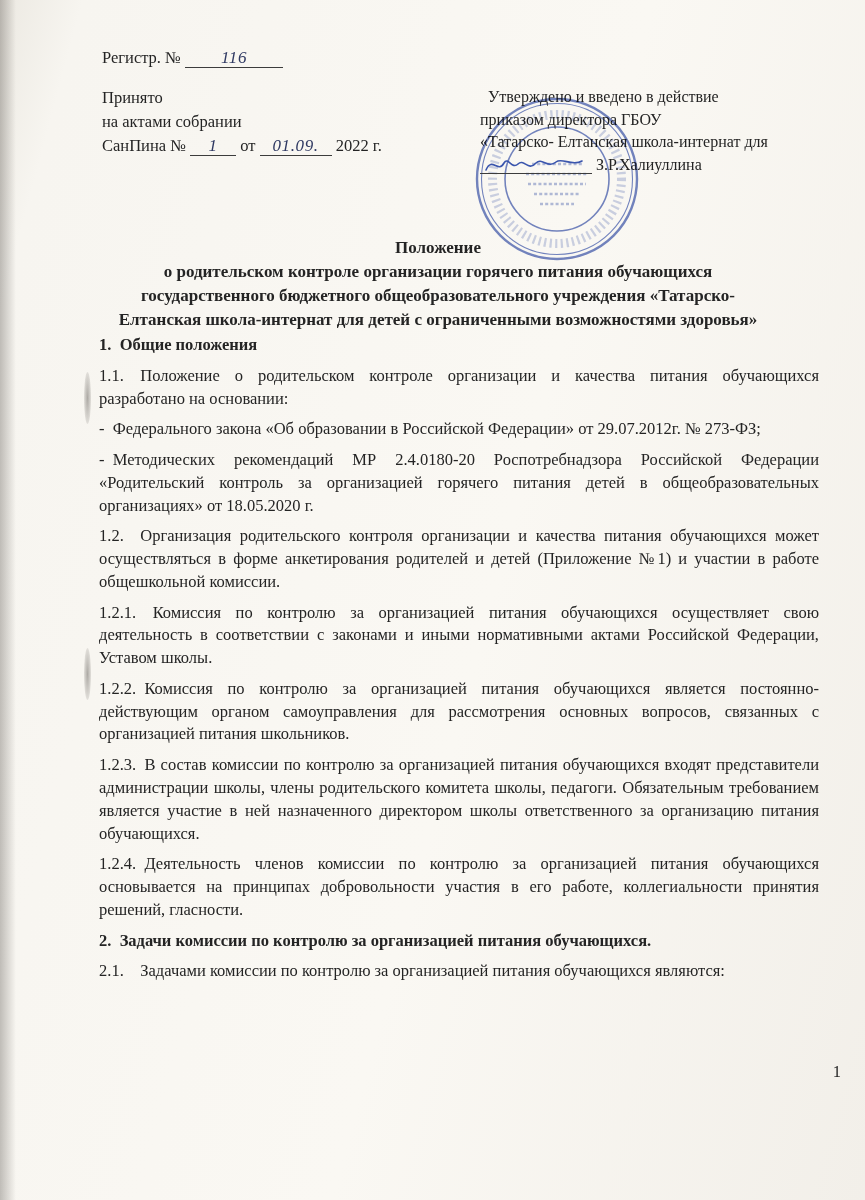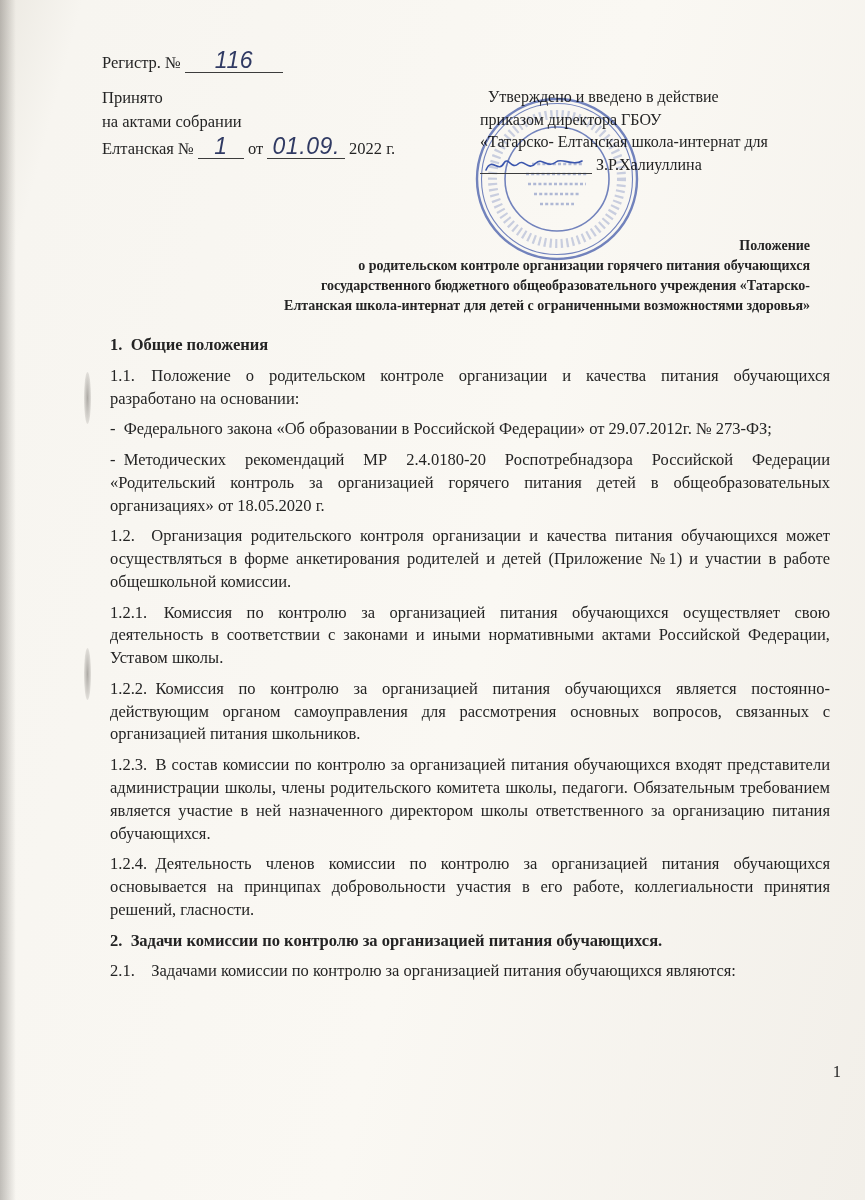--- a/index.html
+++ b/index.html
@@ -11,26 +11,26 @@
   .edge-shadow{position:absolute;left:0;top:0;bottom:0;width:16px;
     background:linear-gradient(90deg,rgba(60,55,50,.30),rgba(60,55,50,0));}
   .fold-mark{position:absolute;left:84px;width:7px;height:52px;border-radius:50%;
     background:radial-gradient(ellipse at center,rgba(70,65,60,.42),rgba(70,65,60,0));}
   .reg-line{position:absolute;left:102px;top:48px;font-size:16.5px;}
   .cols{position:absolute;left:102px;top:86px;width:716px;display:flex;align-items:flex-start;}
   .col-left{width:330px;font-size:16.5px;line-height:1.45;}
   .col-right{margin-left:auto;width:338px;font-size:16px;line-height:1.42;position:relative;}
   .uline{display:inline-block;border-bottom:1.3px solid #3c3c3c;text-align:center;
     padding:0 5px;line-height:1.05;}
-  .hw{font-style:italic;font-size:23px;letter-spacing:.6px;font-family:Liberation Sans, sans-serif;}
+  .hw{font-style:italic;font-size:17px;letter-spacing:.6px;font-family:Liberation Serif, serif;}
   .ink-dark{color:#303a63;}
   .ink-blue{color:#3a55ad;}
-  .title-block{position:absolute;left:66px;top:236px;width:744px;text-align:right;
-    font-weight:bold;font-size:14px;line-height:1.42;}
-  .doc-body{position:absolute;left:110px;top:334px;width:720px;font-size:16.5px;}
+  .title-block{position:absolute;left:66px;top:236px;width:744px;text-align:center;
+    font-weight:bold;font-size:17px;line-height:1.42;}
+  .doc-body{position:absolute;left:99px;top:334px;width:720px;font-size:16.5px;}
   .para{margin:0 0 8px;text-align:justify;line-height:1.38;}
   .heading{font-weight:bold;text-align:left;}
   .it{}
   .page-num{position:absolute;right:24px;top:1062px;font-size:16.5px;}
   .stamp{position:absolute;left:-8px;top:8px;width:170px;height:170px;opacity:.8;
     mix-blend-mode:multiply;pointer-events:none;}
   .sigline{position:relative;display:inline-block;width:112px;height:18px;
     border-bottom:1.3px solid #3c3c3c;vertical-align:-4px;}
   .sigline svg{position:absolute;left:2px;bottom:-3px;}
 </style>
@@ -45,21 +45,21 @@
   <div class="reg-line">
     <span>Регистр. №</span>
     <span class="uline" style="min-width:88px"><span class="hw ink-dark">116</span></span>
   </div>
 
   <div class="cols">
     <div class="col-left">
       <div>Принято</div>
       <div>на актами собрании</div>
       <div>
-        <span>Елтанская №</span>
+        <span>СанПина №</span>
         <span class="uline" style="min-width:36px"><span class="hw ink-dark">1</span></span>
         <span>от</span>
         <span class="uline" style="min-width:62px"><span class="hw ink-dark">01.09.</span></span>
         <span>2022 г.</span>
       </div>
     </div>
 
     <div class="col-right">
       <svg class="stamp" viewBox="0 0 170 170">
         <g fill="none" stroke="#5168b8">

